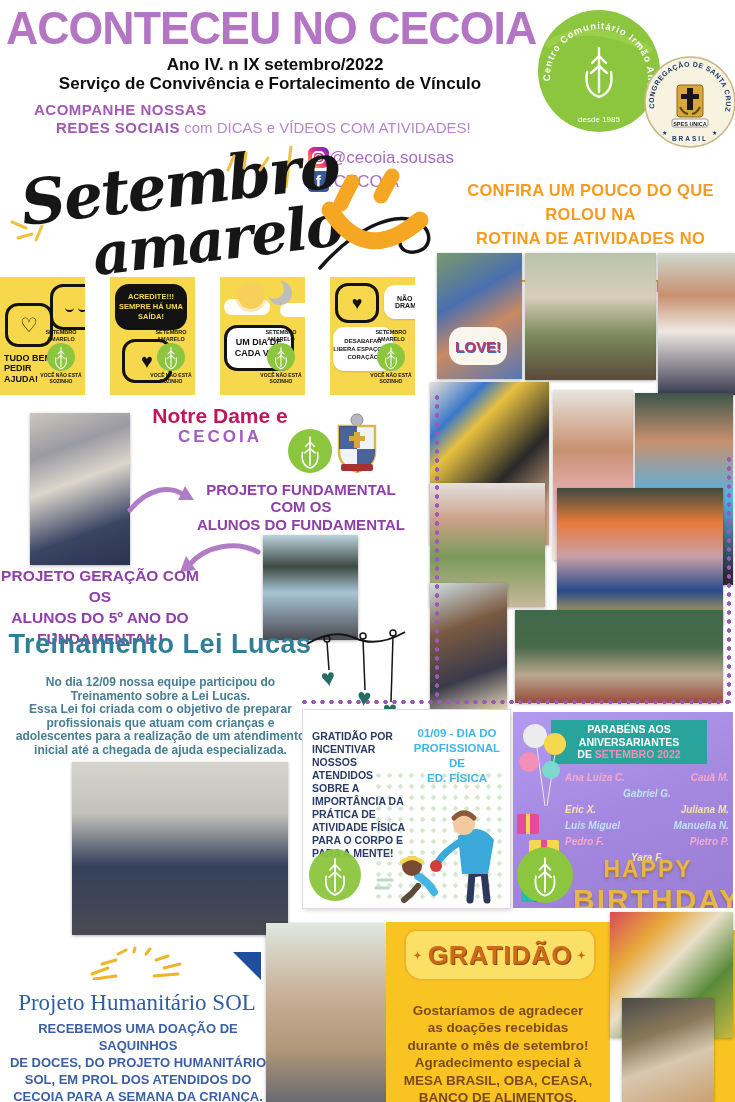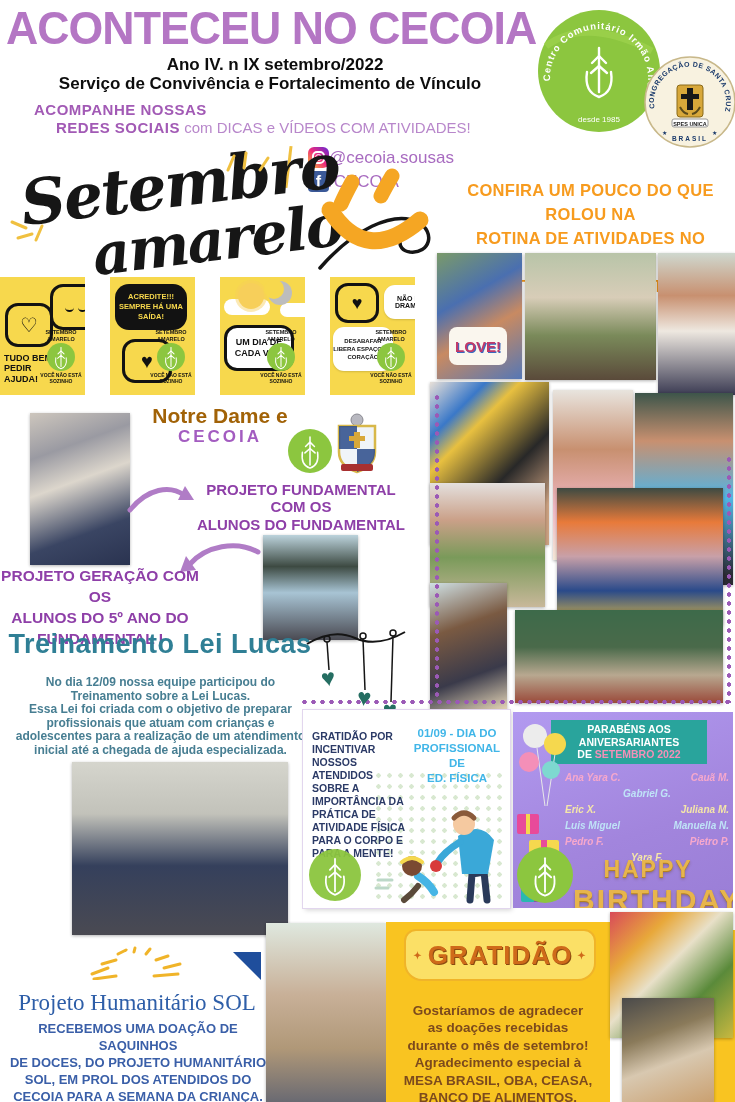--- a/index.html
+++ b/index.html
@@ -58,21 +58,21 @@
   .tag .tt{font-size:5.5px;font-weight:800;line-height:1.2;}
   .tag .tb{font-size:5px;font-weight:700;line-height:1.2;}
   .gcircle{margin:1px auto;background:#8cc63f;border-radius:50%;display:flex;align-items:center;justify-content:center;color:#fff;}
   .eye{display:inline-block;width:9px;height:7px;border-bottom:2.5px solid #111;border-radius:50%;margin:0 2px;}
   .sun{position:absolute;width:26px;height:26px;border-radius:50%;background:#f7cf5a;box-shadow:0 0 0 3px rgba(247,207,90,.45);}
   .moon{position:absolute;width:24px;height:24px;border-radius:50%;background:#bdbdbd;}
   .moonhole{position:absolute;width:20px;height:20px;border-radius:50%;background:#f7d84d;}
   .cloud{position:absolute;background:#fff;border-radius:20px;}
 
   
-  .nd1{left:140px;top:404px;width:160px;font-size:21px;font-weight:800;color:#a16207;}
+  .nd1{left:140px;top:404px;width:160px;font-size:21px;font-weight:800;color:#be185d;}
   .nd2{left:140px;top:427px;width:160px;font-size:17px;font-weight:800;color:#a35cc0;letter-spacing:3px;}
   .nd3{left:140px;top:443px;width:160px;font-size:31px;font-weight:800;color:#9b4fb3;letter-spacing:1px;}
   .proj{font-weight:800;color:#8e3fa8;font-size:15px;line-height:1.15;}
   .proj1{left:192px;top:481px;width:218px;}
   .proj2{left:0px;top:566px;width:200px;font-size:15.5px;line-height:1.35;}
 
   
   .lltitle{left:0px;top:629px;width:320px;font-size:27px;font-weight:800;color:#2f7f95;letter-spacing:.5px;}
   .llbody{left:8px;top:676px;width:305px;font-size:12px;line-height:13.5px;font-weight:600;color:#477e92;}
 
@@ -104,21 +104,21 @@
       background:linear-gradient(160deg,#cfe0e4 0%,#7a5a42 35%,#3a3a4a 70%,#e8d8b8 100%);}
   .ph-courtyard{left:515px;top:610px;width:208px;height:93px;
       background:linear-gradient(180deg,#3d6a4a 0%,#4a6a4a 40%,#b8a890 70%,#9a4a3a 100%);}
   .ph-women{left:266px;top:923px;width:120px;height:179px;
       background:linear-gradient(180deg,#dfe8df 0%,#c8b098 40%,#b09878 70%,#6a6a72 100%);}
   .ph-produce{left:610px;top:912px;width:123px;height:126px;
       background:linear-gradient(135deg,#d84a5a 0%,#e8a83a 25%,#e8e0c8 45%,#5a8a3a 70%,#c8b840 100%);}
   .ph-boxes{left:622px;top:998px;width:92px;height:104px;
       background:linear-gradient(160deg,#4a4a4a 0%,#8a7a5a 35%,#d8c8b0 60%,#caa070 100%);}
   .lovepaper{position:absolute;left:12px;bottom:14px;width:58px;height:38px;background:#faf6ee;
-      border-radius:8px;display:flex;align-items:center;justify-content:center;
+      border-radius:14px;display:flex;align-items:center;justify-content:center;
       font-weight:900;font-size:15px;color:#c23a6a;text-shadow:1px 1px 0 #3a6ac0;}
 
   
   .dots-v{width:6px;background-image:radial-gradient(circle,#9b59b6 2px,transparent 2.4px);
           background-size:6px 9px;background-position:center top;}
   .dots-h{height:6px;background-image:radial-gradient(circle,#9b59b6 2px,transparent 2.4px);
           background-size:9px 6px;background-position:left center;}
 
   
   .edcard{left:303px;top:710px;width:207px;height:198px;background:#fff;
@@ -458,21 +458,21 @@
     <svg class="abs" style="left:0px;top:96px" width="58" height="100">
       <rect x="4" y="6" width="22" height="20" rx="2" fill="#e84a9a"></rect>
         <rect x="13" y="6" width="4" height="20" fill="#f5d84e"></rect>
       <rect x="16" y="32" width="30" height="28" rx="2" fill="#f5d84e"></rect>
         <rect x="28" y="32" width="6" height="28" fill="#e84a9a"></rect>
       <rect x="8" y="64" width="32" height="30" rx="2" fill="#2ab8b0"></rect>
         <rect x="21" y="64" width="6" height="30" fill="#8a4ab0"></rect>
     </svg>
     <div class="names">
       <div class="nrow">
-          <span class="n-pink">Ana Yara C.</span>
+          <span class="n-pink">Ana Luiza C.</span>
           <span class="n-pink">Cauã M.</span>
         </div>
       <div class="nrow ncenter">
           <span class="n-blue">Gabriel G.</span>
         </div>
       <div class="nrow">
           <span class="n-yellow">Eric X.</span>
           <span class="n-yellow">Juliana M.</span>
         </div>
       <div class="nrow">

